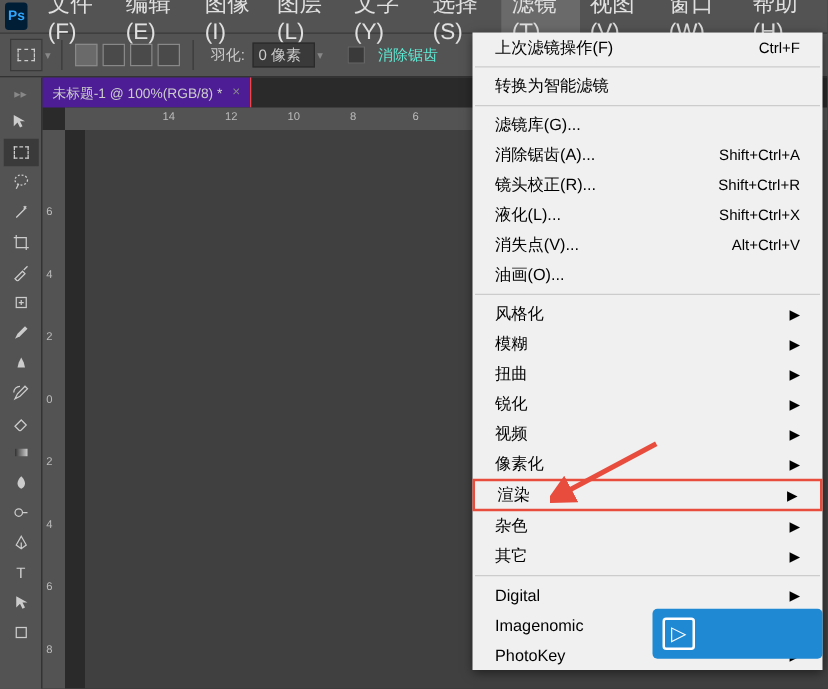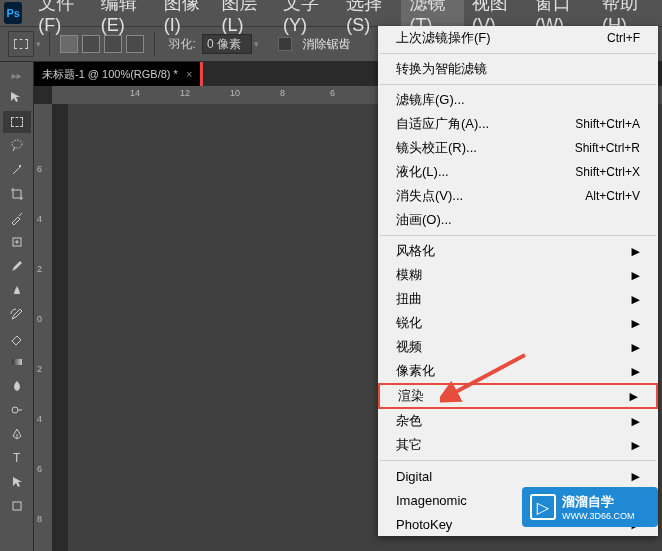--- a/index.html
+++ b/index.html
@@ -22,21 +22,21 @@
     .checkbox-sq { width: 14px; height: 14px; border: 1px solid #666; background: #3a3a3a; margin-right: 4px; }
     
     .main-area { display: flex; height: calc(100% - 62px); }
     .toolbar-left { width: 34px; background: #535353; border-right: 1px solid #2a2a2a; display: flex; flex-direction: column; padding-top: 4px; }
     .tool-btn { width: 28px; height: 22px; margin: 1px auto; display: flex; align-items: center; justify-content: center; cursor: pointer; color: #ccc; }
     .tool-btn.selected { background: #3a3a3a; }
     
     .expand-btn { height: 18px; display: flex; align-items: center; justify-content: center; color: #888; font-size: 10px; margin-bottom: 2px; }
     
     .document-area { flex: 1; background: #2a2a2a; position: relative; }
-    .doc-tab { background: #000000; height: 24px; display: inline-flex; align-items: center; padding: 0 8px; color: #ccc; font-size: 11px; border-right: 3px solid #ef4444; }
+    .doc-tab { background: #4c1d95; height: 24px; display: inline-flex; align-items: center; padding: 0 8px; color: #ccc; font-size: 11px; border-right: 1px solid #ef4444; }
     .close-x { margin-left: 8px; color: #888; cursor: pointer; }
     .ruler-top { background: #535353; height: 18px; margin-left: 18px; display: flex; color: #bbb; font-size: 9px; position: relative; }
     .ruler-mark { position: absolute; top: 2px; }
     .ruler-left { background: #535353; width: 18px; position: absolute; top: 42px; bottom: 0; color: #bbb; font-size: 9px; }
     .ruler-left-mark { position: absolute; left: 3px; }
     .canvas { background: #404040; position: absolute; left: 34px; top: 42px; right: 0; bottom: 0; }
     
     .dropdown-menu { position: absolute; top: 26px; left: 378px; width: 280px; background: #f0f0f0; box-shadow: 0 2px 8px rgba(0,0,0,0.5); z-index: 100; }
     .menu-row { height: 24px; display: flex; align-items: center; justify-content: space-between; padding: 0 18px; color: #000; font-size: 13px; cursor: pointer; }
     .menu-row.highlighted { border: 2px solid #e74c3c; height: 26px; }
@@ -83,21 +83,21 @@
   <div class="square-btn" style="background:#6a6a6a"></div>
   <div class="square-btn"></div>
   <div class="square-btn"></div>
   <div class="square-btn"></div>
   <div class="divider"></div>
   <span class="opt-label">羽化:</span>
   <input class="opt-input" value="0 像素" style="">
   <span class="dropdown-arrow">▾</span>
   <div style="width:20px"></div>
   <div class="checkbox-sq"></div>
-  <span class="opt-label" style="color:#e5e5e5">消除锯齿</span>
+  <span class="opt-label" style="color:#5eead4">消除锯齿</span>
 </div>
 
 <div class="main-area">
   <div class="toolbar-left">
     <div class="expand-btn">▸▸</div>
     <div class="tool-btn">
         <svg width="14" height="14" viewBox="0 0 14 14">
           <path d="M1 1 L1 10 L4 7 L6 11 L8 10 L6 6 L10 6 Z" fill="#ccc"></path>
         </svg>
       </div>
@@ -232,21 +232,21 @@
     <div class="menu-row">
       <span>转换为智能滤镜</span>
       <span></span>
     </div>
     <div class="menu-sep"></div>
     <div class="menu-row">
       <span>滤镜库(G)...</span>
       <span></span>
     </div>
     <div class="menu-row">
-      <span>自适应广角(A)...</span>
+      <span>消除锯齿(A)...</span>
       <span class="shortcut">Shift+Ctrl+A</span>
     </div>
     <div class="menu-row">
       <span>镜头校正(R)...</span>
       <span class="shortcut">Shift+Ctrl+R</span>
     </div>
     <div class="menu-row">
       <span>液化(L)...</span>
       <span class="shortcut">Shift+Ctrl+X</span>
     </div>
@@ -314,17 +314,13 @@
     <defs>
       <marker id="ah" markerWidth="10" markerHeight="10" refX="2" refY="3" orient="auto">
         <path d="M0 0 L6 3 L0 6 Z" fill="#e74c3c"></path>
       </marker>
     </defs>
     <line x1="85" y1="5" x2="10" y2="45" stroke="#e74c3c" stroke-width="4" marker-end="url(#ah)"></line>
   </svg>
 
 <div class="watermark">
   <div class="watermark-icon">▷</div>
-  <div class="watermark-text">
-    <span class="wm-line1">溜溜自学</span>
-    <span class="wm-line2">WWW.3D66.COM</span>
-  </div>
 </div>
 
 </body></html>

